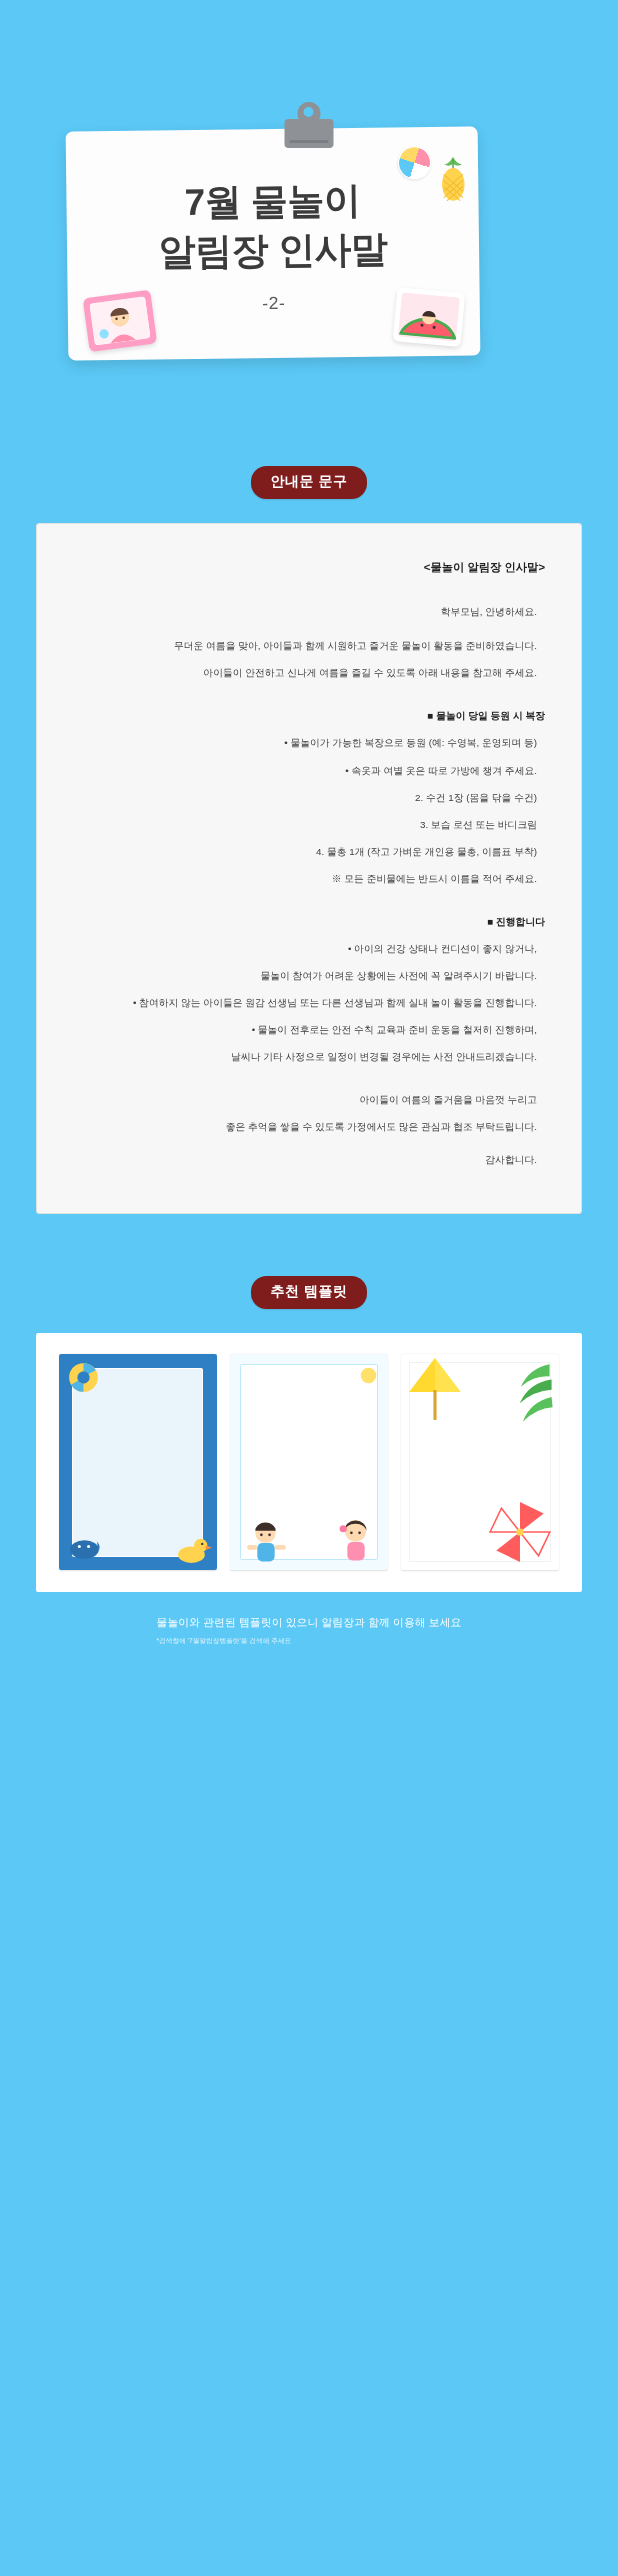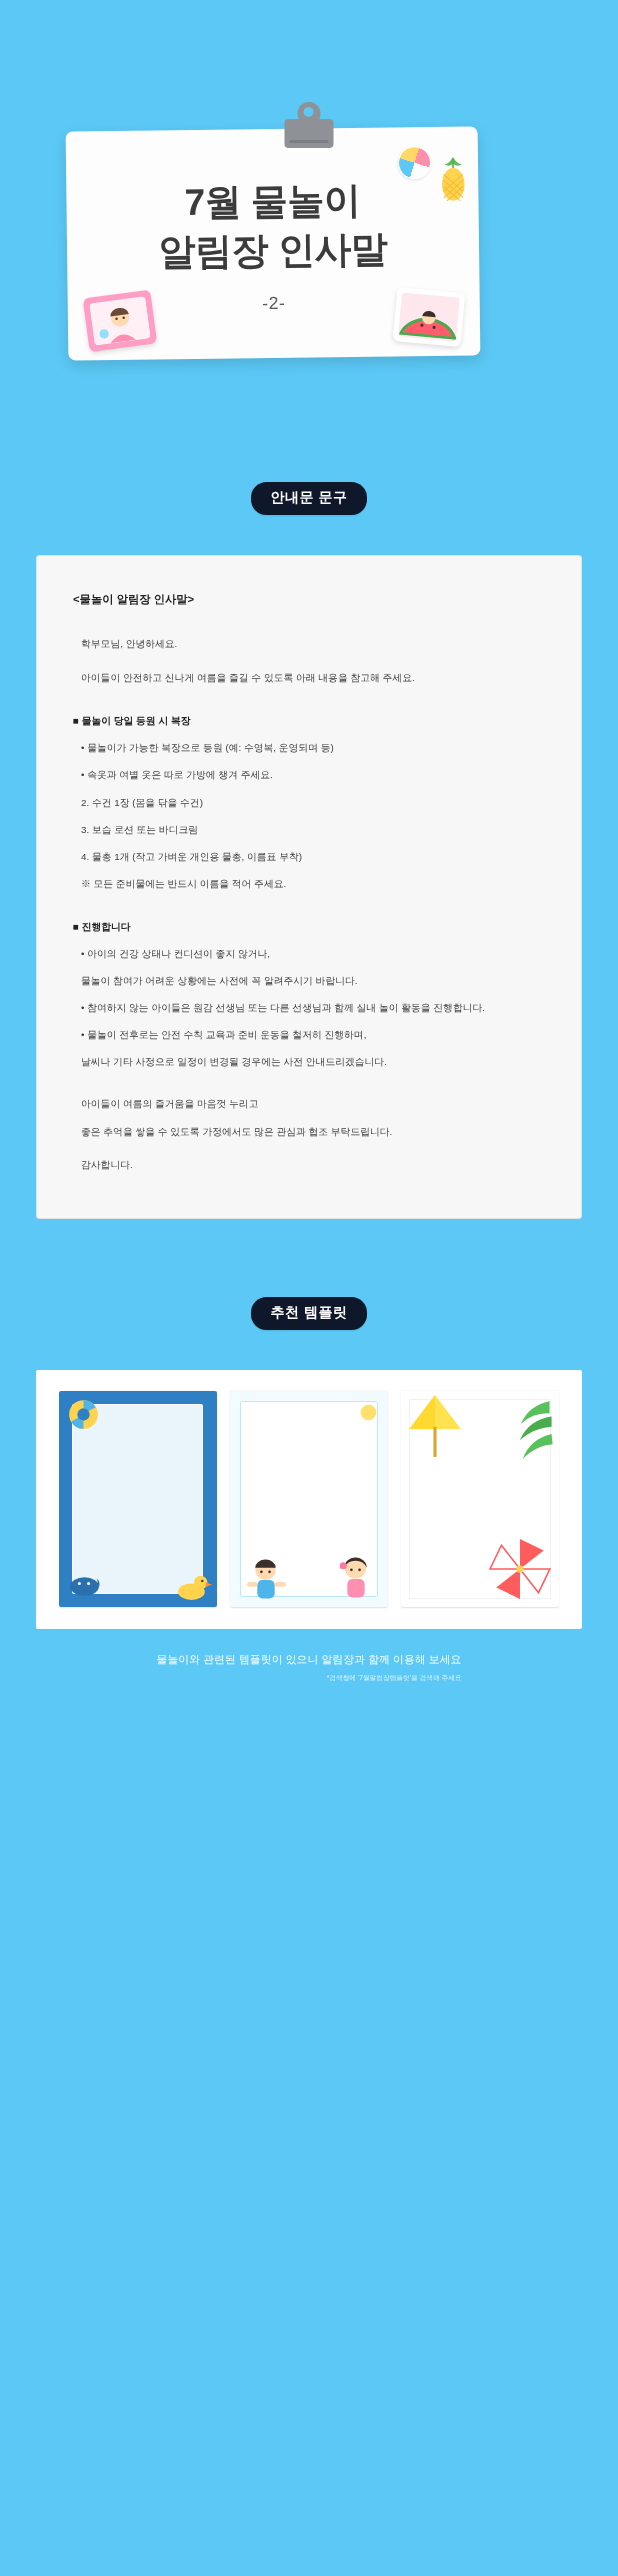--- a/index.html
+++ b/index.html
@@ -143,42 +143,42 @@
   .deco-photo-right .inner {
     position: absolute;
     left: 5.2px; top: 5.2px; right: 5.2px; bottom: 5.2px;
     border-radius: 3.6px;
     background: #ffe7ee;
     overflow: hidden;
   }
 
   
   .pill {
-    margin: 16px auto;
-    background: #0f172a;
+    margin: 0 auto;
+    background: #7f1d1d;
     color: #ffffff;
     font-size: 14px;
     font-weight: bold;
     padding: 6.7px 19.6px 7.7px;
     border-radius: 15.5px;
     letter-spacing: 0.5px;
     display: inline-block;
     box-shadow: 0 1.5px 0 rgba(0,0,0,0.07);
   }
   .pill-row { width: 100%; text-align: center; }
 
   
   .notice {
     width: 546px;
     background: #f7f7f7;
     border: 0.5px solid #e2e2e2;
     border-radius: 3.1px;
     margin: 24px auto 0;
     padding: 32px 36px 36px;
-    text-align: left;
+    text-align: right;
     color: #3c3c3c;
     font-size: 9.8px;
     line-height: 1.95;
   }
   .notice .doc-title {
     font-size: 11.3px;
     font-weight: bold;
     color: #222;
     margin-bottom: 24px;
   }
@@ -228,21 +228,21 @@
   .tmpl-3 { background: #ffffff; }
   .tmpl-3 .frame {
     position: absolute; left: 8.2px; top: 8.2px; right: 8.2px; bottom: 8.2px;
     border: 1px solid #f1f1f1;
     background: #ffffff;
   }
   .t-deco { position: absolute; }
 
   
   .footer {
-    text-align: right;
+    text-align: left;
     margin: 24px auto 0;
     padding-bottom: 31px;
   }
   .footer .f1 {
     color: #ffffff;
     font-size: 10.8px;
     letter-spacing: 0.1px;
   }
   .footer .f2 {
     color: #e3f4fd;
@@ -317,20 +317,21 @@
   <div class="pill-row">
     <span class="pill">안내문 문구</span>
   </div>
 
   <div class="notice">
     <div class="doc-title">&lt;물놀이 알림장 인사말&gt;</div>
 
     <p>학부모님, 안녕하세요.</p>
 
     <div class="block">
+      <p>무더운 여름을 맞아, 아이들과 함께 시원하고 즐거운 물놀이 활동을 준비하였습니다.</p>
       <p>아이들이 안전하고 신나게 여름을 즐길 수 있도록 아래 내용을 참고해 주세요.</p>
     </div>
 
 
     <div>
       <div class="heading">■ 물놀이 당일 등원 시 복장</div>
       <p>• 물놀이가 가능한 복장으로 등원 (예: 수영복, 운영되며 등)</p>
       <p>• 속옷과 여별 옷은 따로 가방에 챙겨 주세요.</p>
     </div>
 

